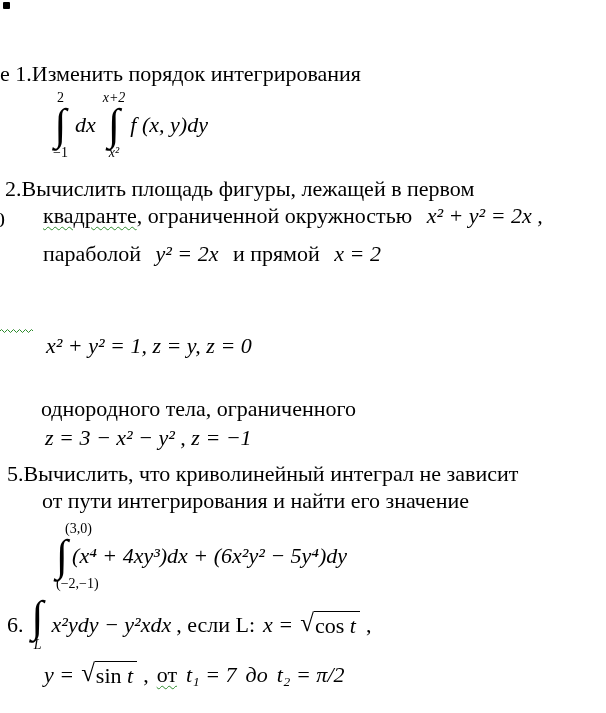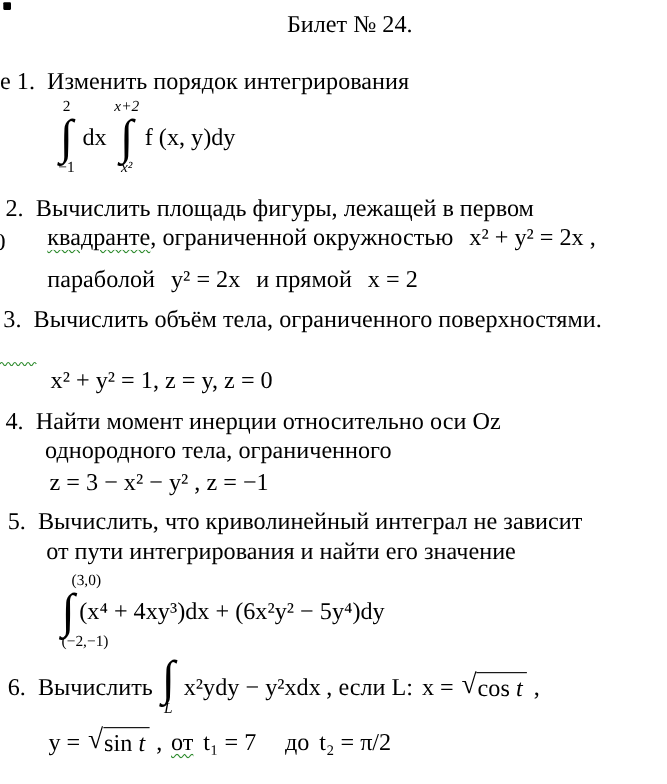--- a/index.html
+++ b/index.html
@@ -3,22 +3,22 @@
 <meta charset="utf-8">
 <style>
   html,body { margin:0; padding:0; background:#ffffff; }
   .page {
     position:relative; width:606px; height:713px; background:#ffffff;
     overflow:hidden; color:#000;
     font-family:"Liberation Serif", serif; font-size:22px; line-height:26px;
   }
   .abs { position:absolute; white-space:nowrap; }
   .frow { display:flex; align-items:center; }
-  .math { }
-  .lbl { margin-right:11px; }
+  .math { font-style:italic; }
+  .lbl { }
   .marker { position:absolute; left:3px; top:2px; width:7px; height:7px;
             background:#000; border-radius:1px; }
   .title { top:9px; left:0; width:100%; text-align:center;
            padding-left:30px; box-sizing:border-box; }
   .intcol { display:inline-flex; flex-direction:column; align-items:center; }
   .lim { font-size:14px; line-height:15px; font-style:normal; }
   .lim.math { font-style:italic; }
   .isym { font-size:44px; line-height:40px; font-style:normal; }
   .wavy-green { text-decoration:underline; text-decoration-style:wavy;
                 text-decoration-color:#2e8b2e; text-decoration-thickness:1px;
@@ -31,21 +31,20 @@
   .sqrt .rc { border-top:1.5px solid #000; padding:1px 4px 0 1px; }
   .stub0 { left:-6px; top:207px; }
 </style>
 </head>
 <body>
 
 <div class="page">
 
   <div class="marker"></div>
 
-  <div class="abs title">Билет № 24.</div>
 
   <div class="abs" style="top:61px;left:0;">
     <span class="lbl">е 1.</span><span>Изменить порядок интегрирования</span>
   </div>
   <div class="abs frow" style="top:90px;left:53px;">
     <span class="intcol">
       <span class="lim">2</span>
       <span class="isym">∫</span>
       <span class="lim">−1</span>
     </span>
@@ -66,50 +65,43 @@
     <span class="wavy-green">квадранте</span><span>, ограниченной окружностью</span>
     <span class="math" style="margin-left:9px;margin-top:44px;">x² + y² = 2x ,</span>
   </div>
   <div class="abs" style="top:241px;left:43px;">
     <span>параболой</span>
     <span class="math" style="margin-left:9px;">y² = 2x</span>
     <span style="margin-left:9px;">и прямой</span>
     <span class="math" style="margin-left:9px;">x = 2</span>
   </div>
 
-  <div class="abs" style="top:277px;left:3px;">
-    <span class="lbl">3.</span><span>Вычислить объём тела, ограниченного поверхностями.</span>
-  </div>
   <svg class="abs" style="top:327px;left:0;" width="34" height="6">
     <path d="M0 4 Q1.5 1 3 4 T6 4 T9 4 T12 4 T15 4 T18 4 T21 4 T24 4 T27 4 T30 4 T33 4" stroke="#2e8b2e" fill="none" stroke-width="1"></path>
   </svg>
   <div class="abs math" style="top:333px;left:46px;">x² + y² = 1, z = y, z = 0</div>
 
-  <div class="abs" style="top:370px;left:5px;">
-    <span class="lbl">4.</span><span>Найти момент инерции относительно оси Oz</span>
-  </div>
   <div class="abs" style="top:396px;left:41px;">однородного тела, ограниченного</div>
   <div class="abs math" style="top:425px;left:45px;">z = 3 − x² − y² , z = −1</div>
 
   <div class="abs" style="top:461px;left:7px;">
     <span class="lbl">5.</span><span>Вычислить, что криволинейный интеграл не зависит</span>
   </div>
   <div class="abs" style="top:488px;left:42px;">от пути интегрирования и найти его значение</div>
   <div class="abs" style="top:521px;left:56px;">
     <div class="lim" style="margin-left:9px;">(3,0)</div>
     <div class="frow">
       <span class="isym">∫</span>
       <span class="math" style="margin-left:4px;">(x⁴ + 4xy³)dx + (6x²y² − 5y⁴)dy</span>
     </div>
     <div class="lim">(−2,−1)</div>
   </div>
 
   <div class="abs frow" style="top:597px;left:7px;">
     <span class="lbl">6.</span>
-    <span>Вычислить</span>
     <span class="intcol" style="margin:0 8px;">
       <span class="isym">∫</span>
       <span class="lim math">L</span>
     </span>
     <span class="math">x²ydy − y²xdx</span>
     <span style="margin-left:5px;text-align:right;">, если L:</span>
     <span class="math" style="margin-left:8px;">x =</span>
     <span class="sqrt" style="margin-left:7px;">
       <span class="rad">√</span>
       <span class="rc"><span>cos</span>&nbsp;<i>t</i></span>
@@ -118,17 +110,17 @@
   </div>
   <div class="abs frow" style="top:661px;left:44px;">
     <span class="math">y =</span>
     <span class="sqrt" style="margin-left:7px;">
       <span class="rad">√</span>
       <span class="rc"><span>sin</span>&nbsp;<i>t</i></span>
     </span>
     <span style="margin-left:6px;">,</span>
     <span class="wavy-green" style="margin-left:8px;">от</span>
     <span class="math" style="margin-left:9px;">t₁ = 7</span>
-    <span style="margin-left:26px;">до</span>
+    <span style="margin-left:9px;font-style:italic;">до</span>
     <span class="math" style="margin-left:9px;">t₂ = π/2</span>
   </div>
 
 </div>
 
 </body></html>

